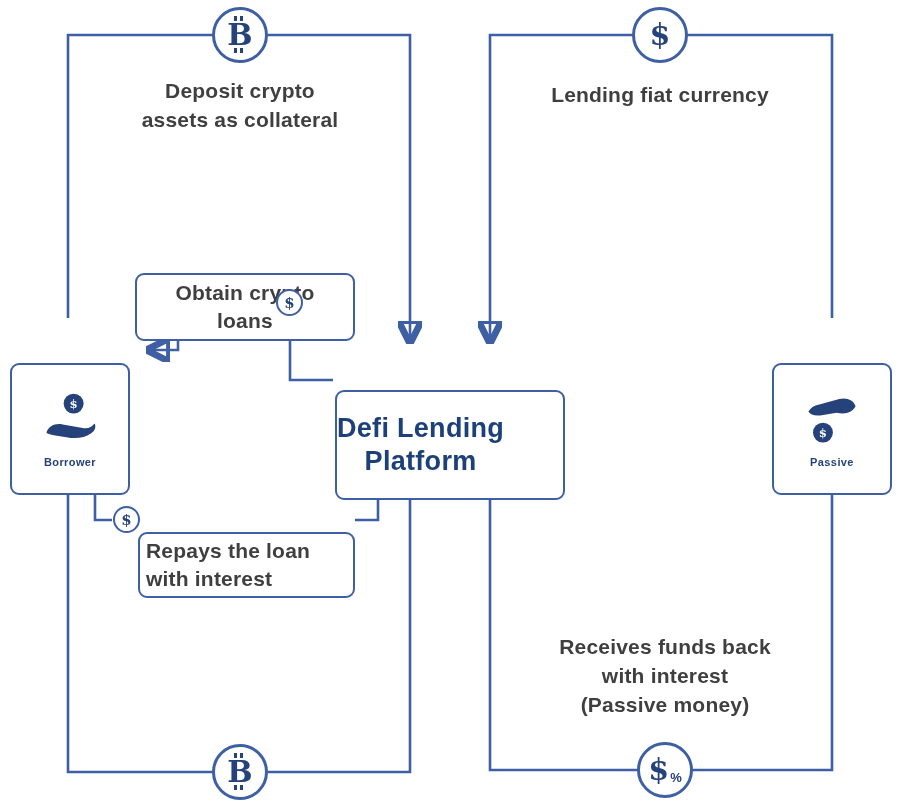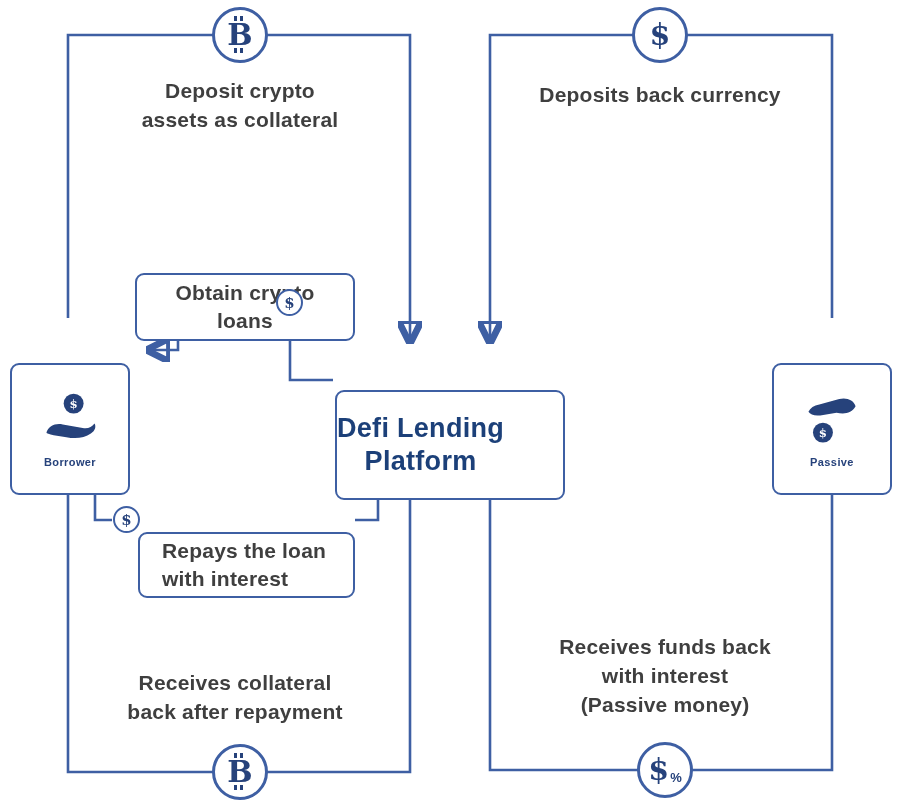--- a/index.html
+++ b/index.html
@@ -11,21 +11,21 @@
   .connectors path{fill:none;stroke:var(--line,#3e5fa3);stroke-width:2.6;}
   .arrowhead{fill:var(--line,#3e5fa3);stroke:none;}
 
   .node{
     position:absolute;background:#fff;box-sizing:border-box;
     border:2.6px solid var(--line,#3e5fa3);border-radius:9px;margin-top:45px;
   }
   .msg{display:flex;flex-direction:column;justify-content:center;color:var(--text,#3f3f3f);
     font-size:21px;line-height:28px;letter-spacing:.2px;}
   .msg.centered{align-items:center;text-align:center;}
-  .msg.leftal{align-items:flex-start;padding-left:22px;text-align:left;}
+  .msg.leftal{align-items:flex-start;padding-left:6px;text-align:left;}
 
   .platform{display:flex;align-items:center;justify-content:flex-start;}
   .platform-title{
     font-size:27px;line-height:33px;font-weight:bold;text-align:center;
     color:var(--title,#1c4079);letter-spacing:.3px;
   }
 
   .entity{display:flex;flex-direction:column;align-items:center;justify-content:center;gap:8px;}
   .entity-label{font-size:11px;font-weight:bold;color:var(--navy,#26427b);letter-spacing:.4px;}
   .hand-icon circle,.hand-icon path{fill:var(--navy,#26427b);}
@@ -118,20 +118,18 @@
     <svg class="hand-icon" viewBox="0 0 64 64" width="58" height="58">
       <path d="M58 18 C56 11 48 8 40 10 L18 16 C12 17 8 20 6 24 C8 27 13 29 19 28 L37 25 C45 27 54 26 58 18 Z"></path>
       <circle cx="22" cy="47" r="11"></circle>
       <text x="22" y="52">$</text>
     </svg>
     <div class="entity-label">Passive</div>
   </div>
 
   <div class="flabel ml" style="left:65px;top:76px;width:350px">Deposit crypto
 assets as collateral</div>
-  <div class="flabel ml" style="left:510px;top:80px;width:300px">Deposits back currency</div>
-  <div class="flabel ml" style="left:60px;top:668px;width:350px">Receives collateral
-back after repayment</div>
+  <div class="flabel ml" style="left:510px;top:80px;width:300px">Lending fiat currency</div>
   <div class="flabel ml" style="left:515px;top:632px;width:300px">Receives funds back
 with interest
 (Passive money)</div>
 
 </div>
 
 </body></html>

